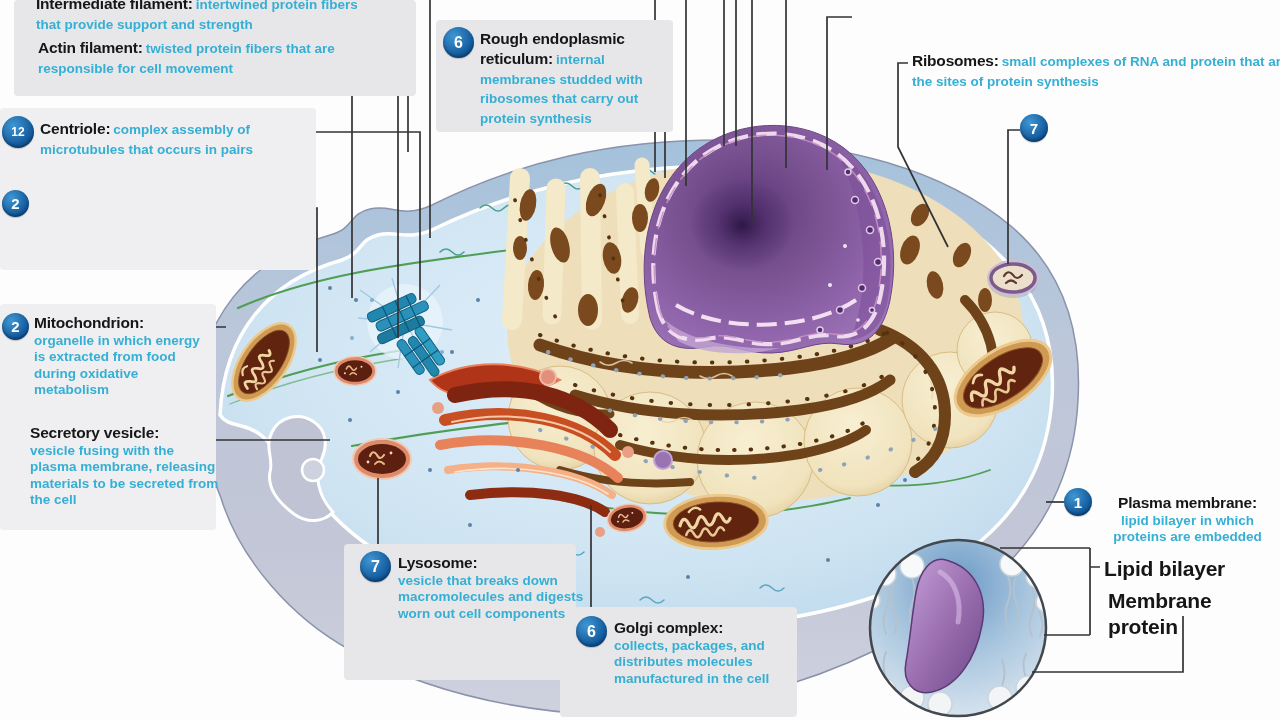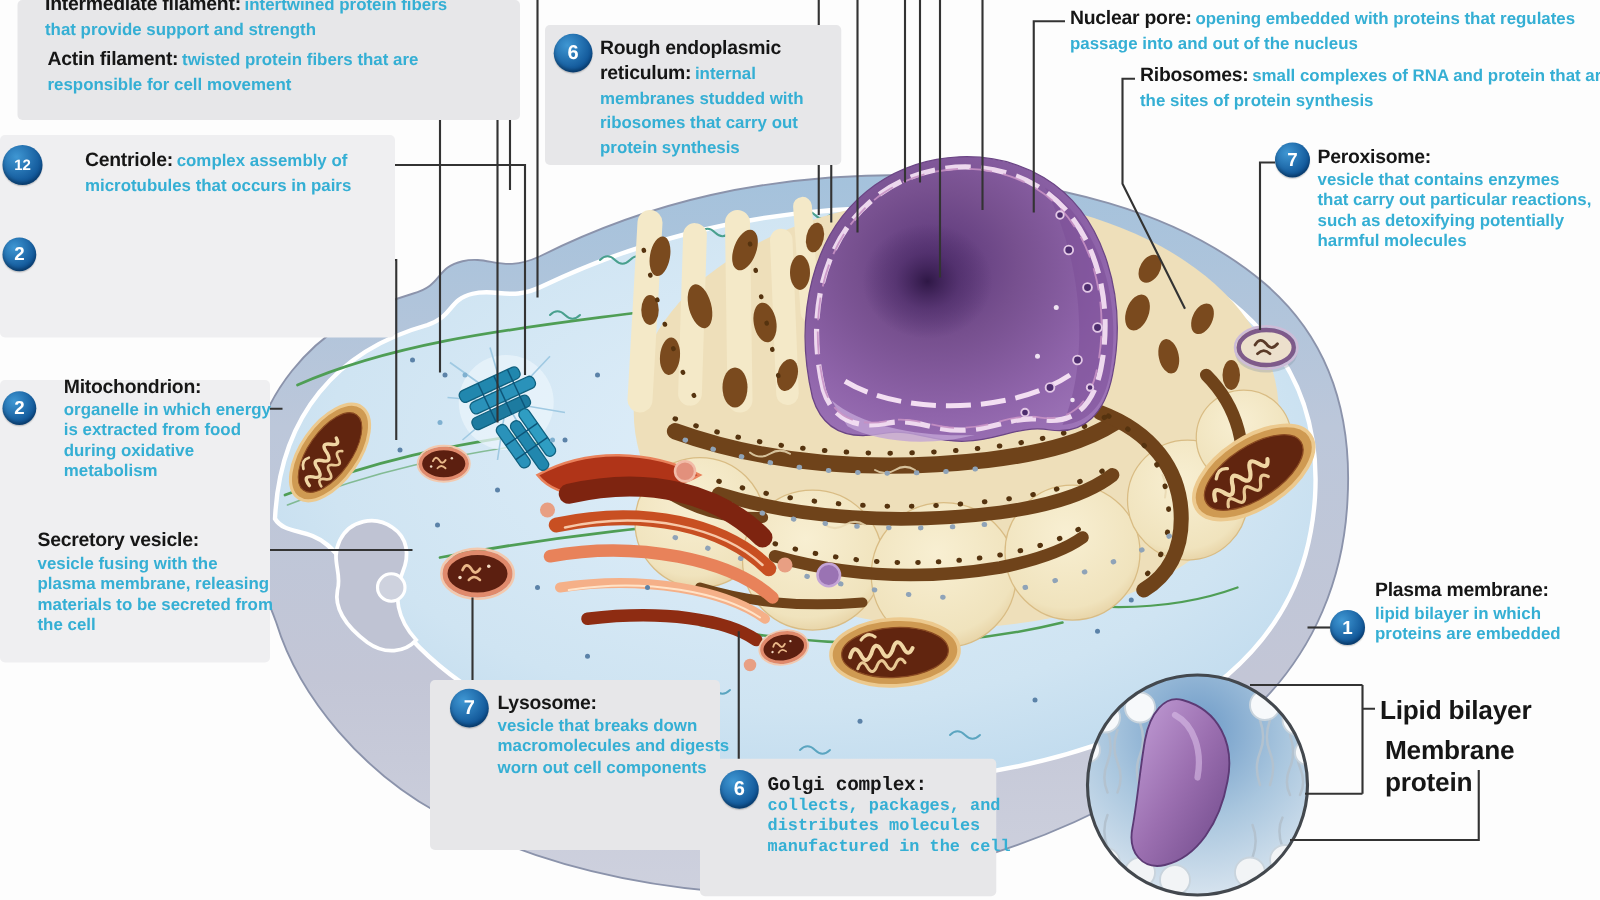--- a/index.html
+++ b/index.html
@@ -399,53 +399,46 @@
   <div class="badge" style="left:443px;top:27px;width:31px;height:31px;font-size:16px;">6</div>
   <div class="badge" style="left:1020px;top:114px;width:28px;height:28px;font-size:15px;">7</div>
   <div class="badge" style="left:1064px;top:488px;width:28px;height:28px;font-size:15px;">1</div>
 
   <div class="label" style="left:36px;top:-6px;width:344px;">
     <span class="term">Intermediate filament:</span><span class="desc">intertwined protein fibers that provide support and strength</span>
   </div>
   <div class="label" style="left:38px;top:38px;width:310px;">
     <span class="term">Actin filament:</span><span class="desc">twisted protein fibers that are responsible for cell movement</span>
   </div>
-  <div class="label" style="left:40px;top:119px;width:250px;margin-left:28px;">
+  <div class="label" style="left:40px;top:119px;width:250px;">
     <span class="term">Centriole:</span><span class="desc">complex assembly of microtubules that occurs in pairs</span>
   </div>
-  <div class="label stack" style="left:34px;top:301px;width:175px;margin-left:17px;">
+  <div class="label stack" style="left:34px;top:314px;width:175px;">
     <span class="term">Mitochondrion:</span>
       <span class="desc">organelle in which energy is extracted from food during oxidative metabolism</span>
   </div>
   <div class="label stack" style="left:30px;top:424px;width:190px;">
     <span class="term">Secretory vesicle:</span>
       <span class="desc">vesicle fusing with the plasma membrane, releasing materials to be secreted from the cell</span>
   </div>
   <div class="label stack" style="left:398px;top:554px;width:190px;">
     <span class="term">Lysosome:</span>
       <span class="desc">vesicle that breaks down macromolecules and digests worn out cell components</span>
   </div>
-  <div class="label stack" style="left:614px;top:619px;width:215px;font-family:Liberation Mono, monospace;">
+  <div class="label stack" style="left:614px;top:619px;width:215px;">
     <span class="term">Golgi complex:</span>
       <span class="desc">collects, packages, and distributes molecules manufactured in the cell</span>
   </div>
   <div class="label" style="left:480px;top:29px;width:190px;">
     <span class="term">Rough endoplasmic reticulum:</span><span class="desc">internal membranes studded with ribosomes that carry out protein synthesis</span>
   </div>
-  <div class="label" style="left:856px;top:5px;width:405px;">
-    <span class="term">Nuclear pore:</span><span class="desc">opening embedded with proteins that regulates passage into and out of the nucleus</span>
-  </div>
   <div class="label" style="left:912px;top:51px;width:390px;">
     <span class="term">Ribosomes:</span><span class="desc">small complexes of RNA and protein that are the sites of protein synthesis</span>
   </div>
-  <div class="label stack" style="left:1054px;top:117px;width:220px;">
-    <span class="term">Peroxisome:</span>
-      <span class="desc">vesicle that contains enzymes that carry out particular reactions, such as detoxifying potentially harmful molecules</span>
-  </div>
-  <div class="label stack" style="left:1100px;top:464px;width:175px;">
+  <div class="label stack" style="left:1100px;top:494px;width:175px;text-align:center;">
     <span class="term">Plasma membrane:</span>
       <span class="desc">lipid bilayer in which proteins are embedded</span>
   </div>
   <div class="label plain" style="left:1104px;top:556px;">
     <span class="term">Lipid bilayer</span>
   </div>
   <div class="label plain" style="left:1108px;top:588px;">
     <span class="term">Membrane protein</span>
   </div>
 

